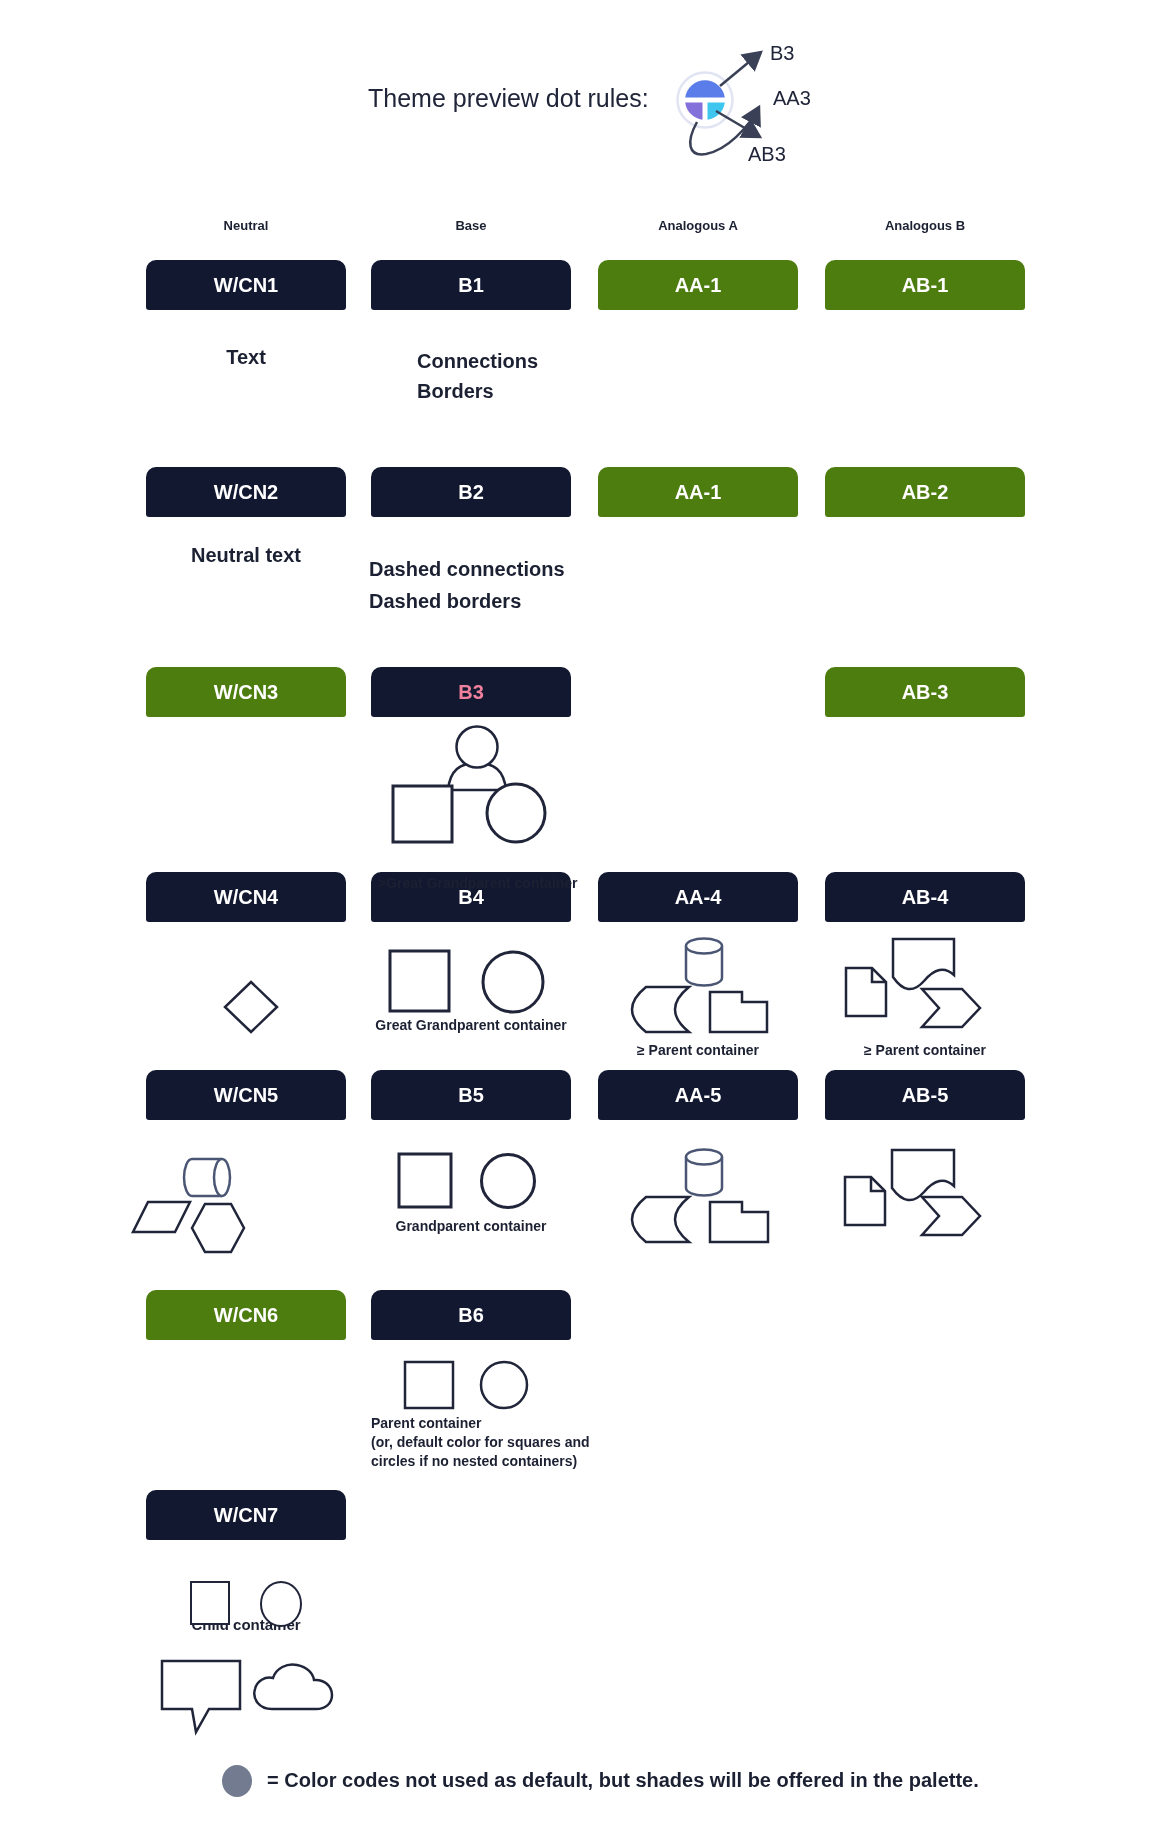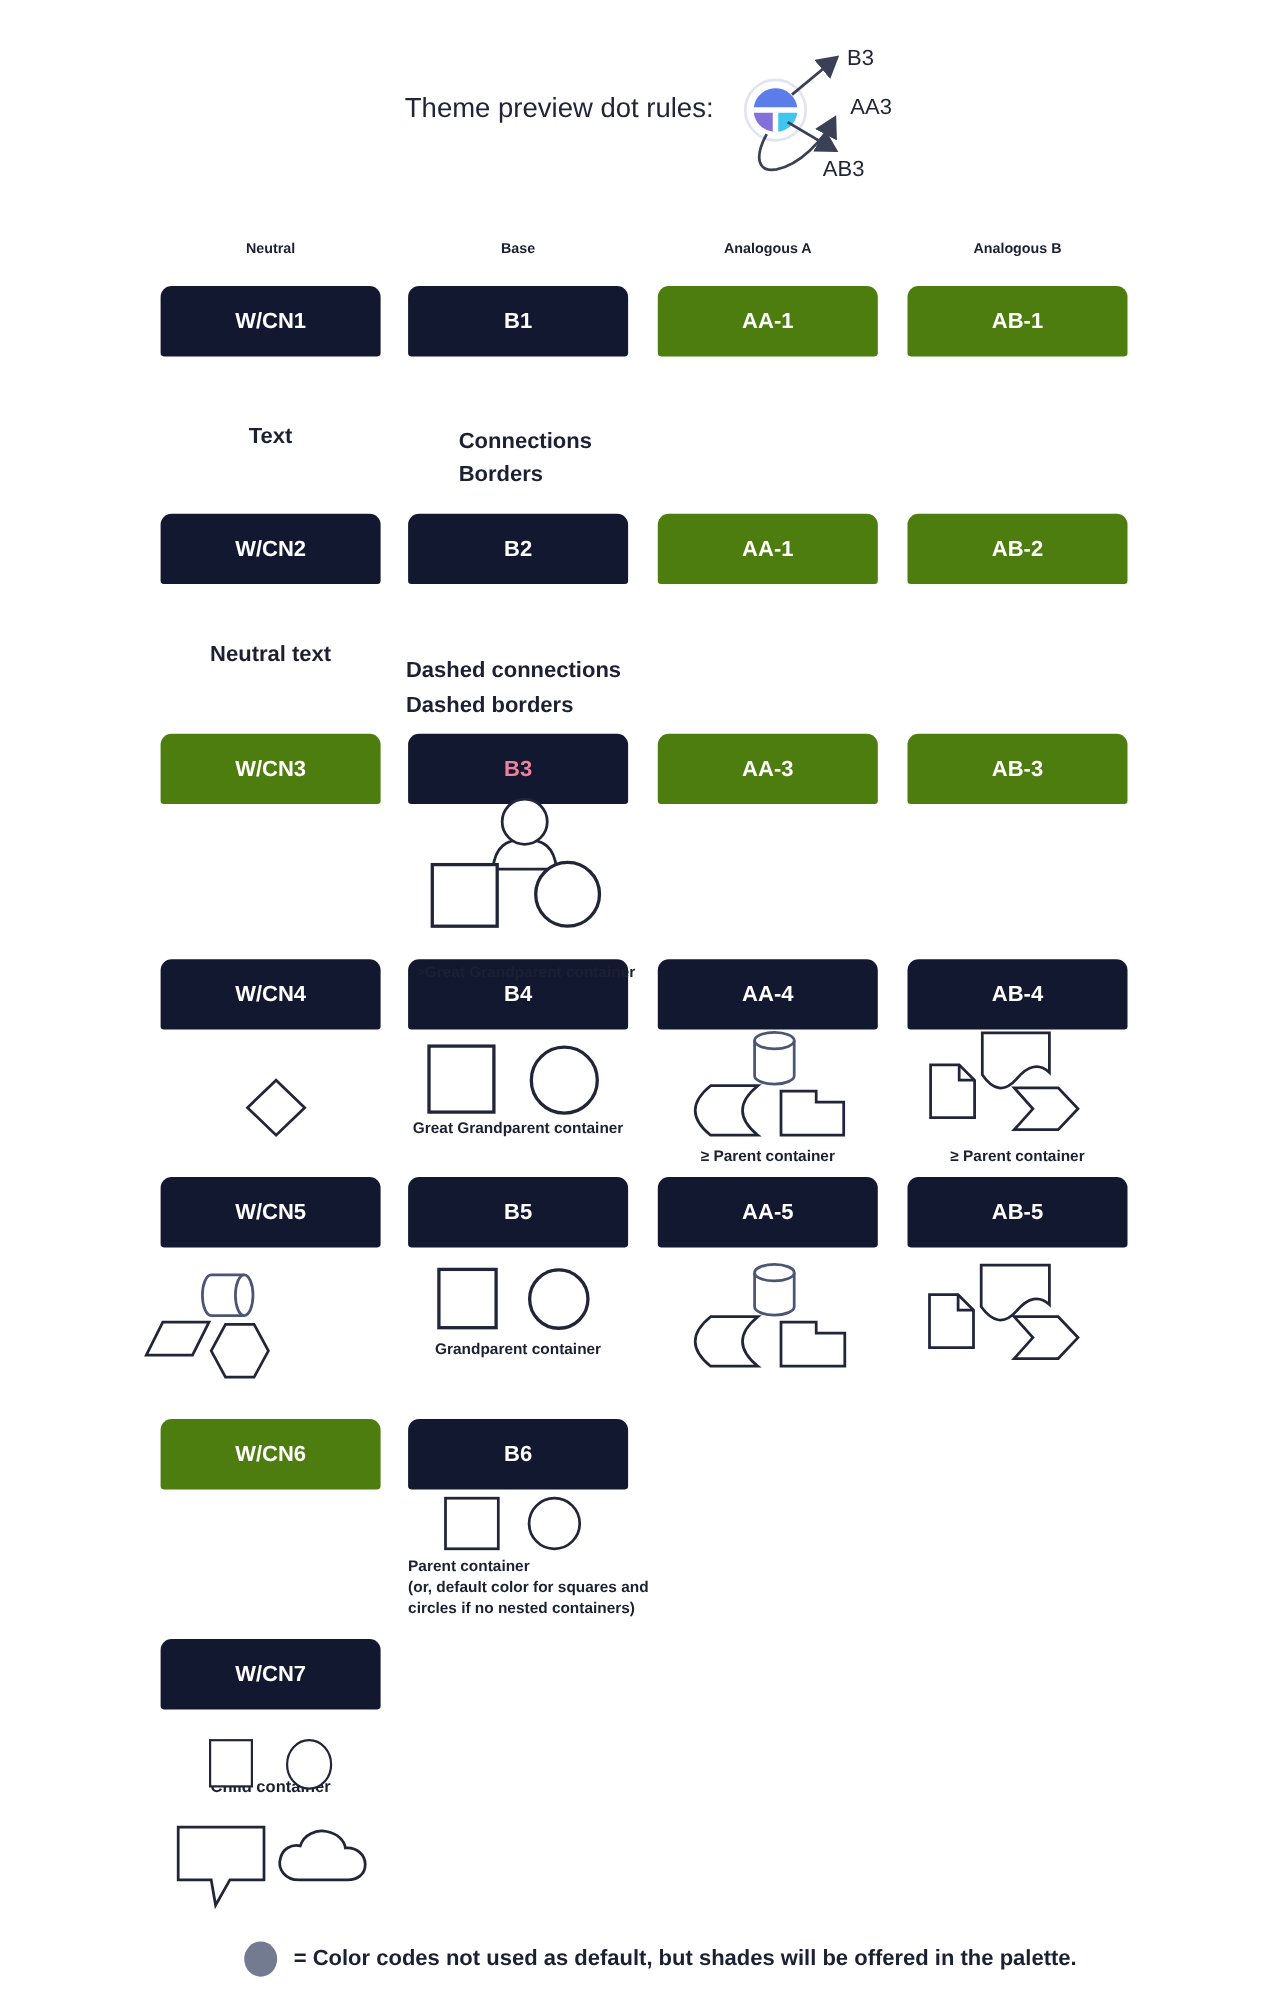--- a/index.html
+++ b/index.html
@@ -6,30 +6,30 @@
   .page{position:relative;width:1164px;height:1822px;background:#fff;overflow:hidden;
         font-family:"Liberation Sans", sans-serif;color:#1a1f30;}
   .abs{position:absolute;}
   .title{left:368px;top:84px;font-size:25px;font-weight:400;color:#20253a;}
   .dot-label{font-size:20px;font-weight:400;color:#20253a;}
   .lbl-b3{left:770px;top:42px;}
   .lbl-aa3{left:773px;top:87px;}
   .lbl-ab3{left:748px;top:127px;margin-top:16px;}
   .colhead{width:200px;top:218px;text-align:center;font-size:13px;font-weight:700;color:#1b2032;}
   .h0{left:146px}.h1{left:371px}.h2{left:598px}.h3{left:825px}
-  .btn{width:200px;height:64px;border-radius:10px 10px 3px 3px;
+  .btn{width:200px;height:50px;border-radius:10px 10px 3px 3px;
        display:flex;align-items:center;justify-content:center;
        font-size:20px;font-weight:700;color:#ffffff;}
   .dark{background:#131831;}
   .gray{background:#4d7c0f;}
   .pink{color:#f0819d;}
   .c0{left:146px}.c1{left:371px}.c2{left:598px}.c3{left:825px}
   .r1{top:260px}.r2{top:467px}.r3{top:667px}.r4{top:872px}
   .r5{top:1070px}.r6{top:1290px}.r7{top:1490px}
-  .cap{font-size:20px;font-weight:700;color:#1b2032;margin-top:40px;}
+  .cap{font-size:20px;font-weight:700;color:#1b2032;}
   .capsm{font-size:14px;font-weight:700;color:#1b2032;}
   .ctr{width:200px;text-align:center;}
   .cap-text{left:146px;top:346px;}
   .cap-conn{left:417px;top:346px;line-height:30px;}
   .cap-italics{left:146px;top:544px;}
   .cap-dashed{left:369px;top:553px;line-height:32px;}
   .cap-b3{left:378px;top:875px;}
   .cap-b4{left:371px;top:1017px;}
   .cap-aa4{left:598px;top:1042px;}
   .cap-ab4{left:825px;top:1042px;}
@@ -59,21 +59,20 @@
   <div class="abs btn gray c2 r1">AA-1</div>
   <div class="abs btn gray c3 r1">AB-1</div>
 
   <div class="abs btn dark c0 r2">W/CN2</div>
   <div class="abs btn dark c1 r2">B2</div>
   <div class="abs btn gray c2 r2">AA-1</div>
   <div class="abs btn gray c3 r2">AB-2</div>
 
   <div class="abs btn gray c0 r3">W/CN3</div>
   <div class="abs btn dark pink c1 r3">B3</div>
-  <div class="abs btn gray c2 r3">AA-3</div>
   <div class="abs btn gray c3 r3">AB-3</div>
 
   <div class="abs btn dark c0 r4">W/CN4</div>
   <div class="abs btn dark c1 r4">B4</div>
   <div class="abs btn dark c2 r4">AA-4</div>
   <div class="abs btn dark c3 r4">AB-4</div>
 
   <div class="abs btn dark c0 r5">W/CN5</div>
   <div class="abs btn dark c1 r5">B5</div>
   <div class="abs btn dark c2 r5">AA-5</div>

